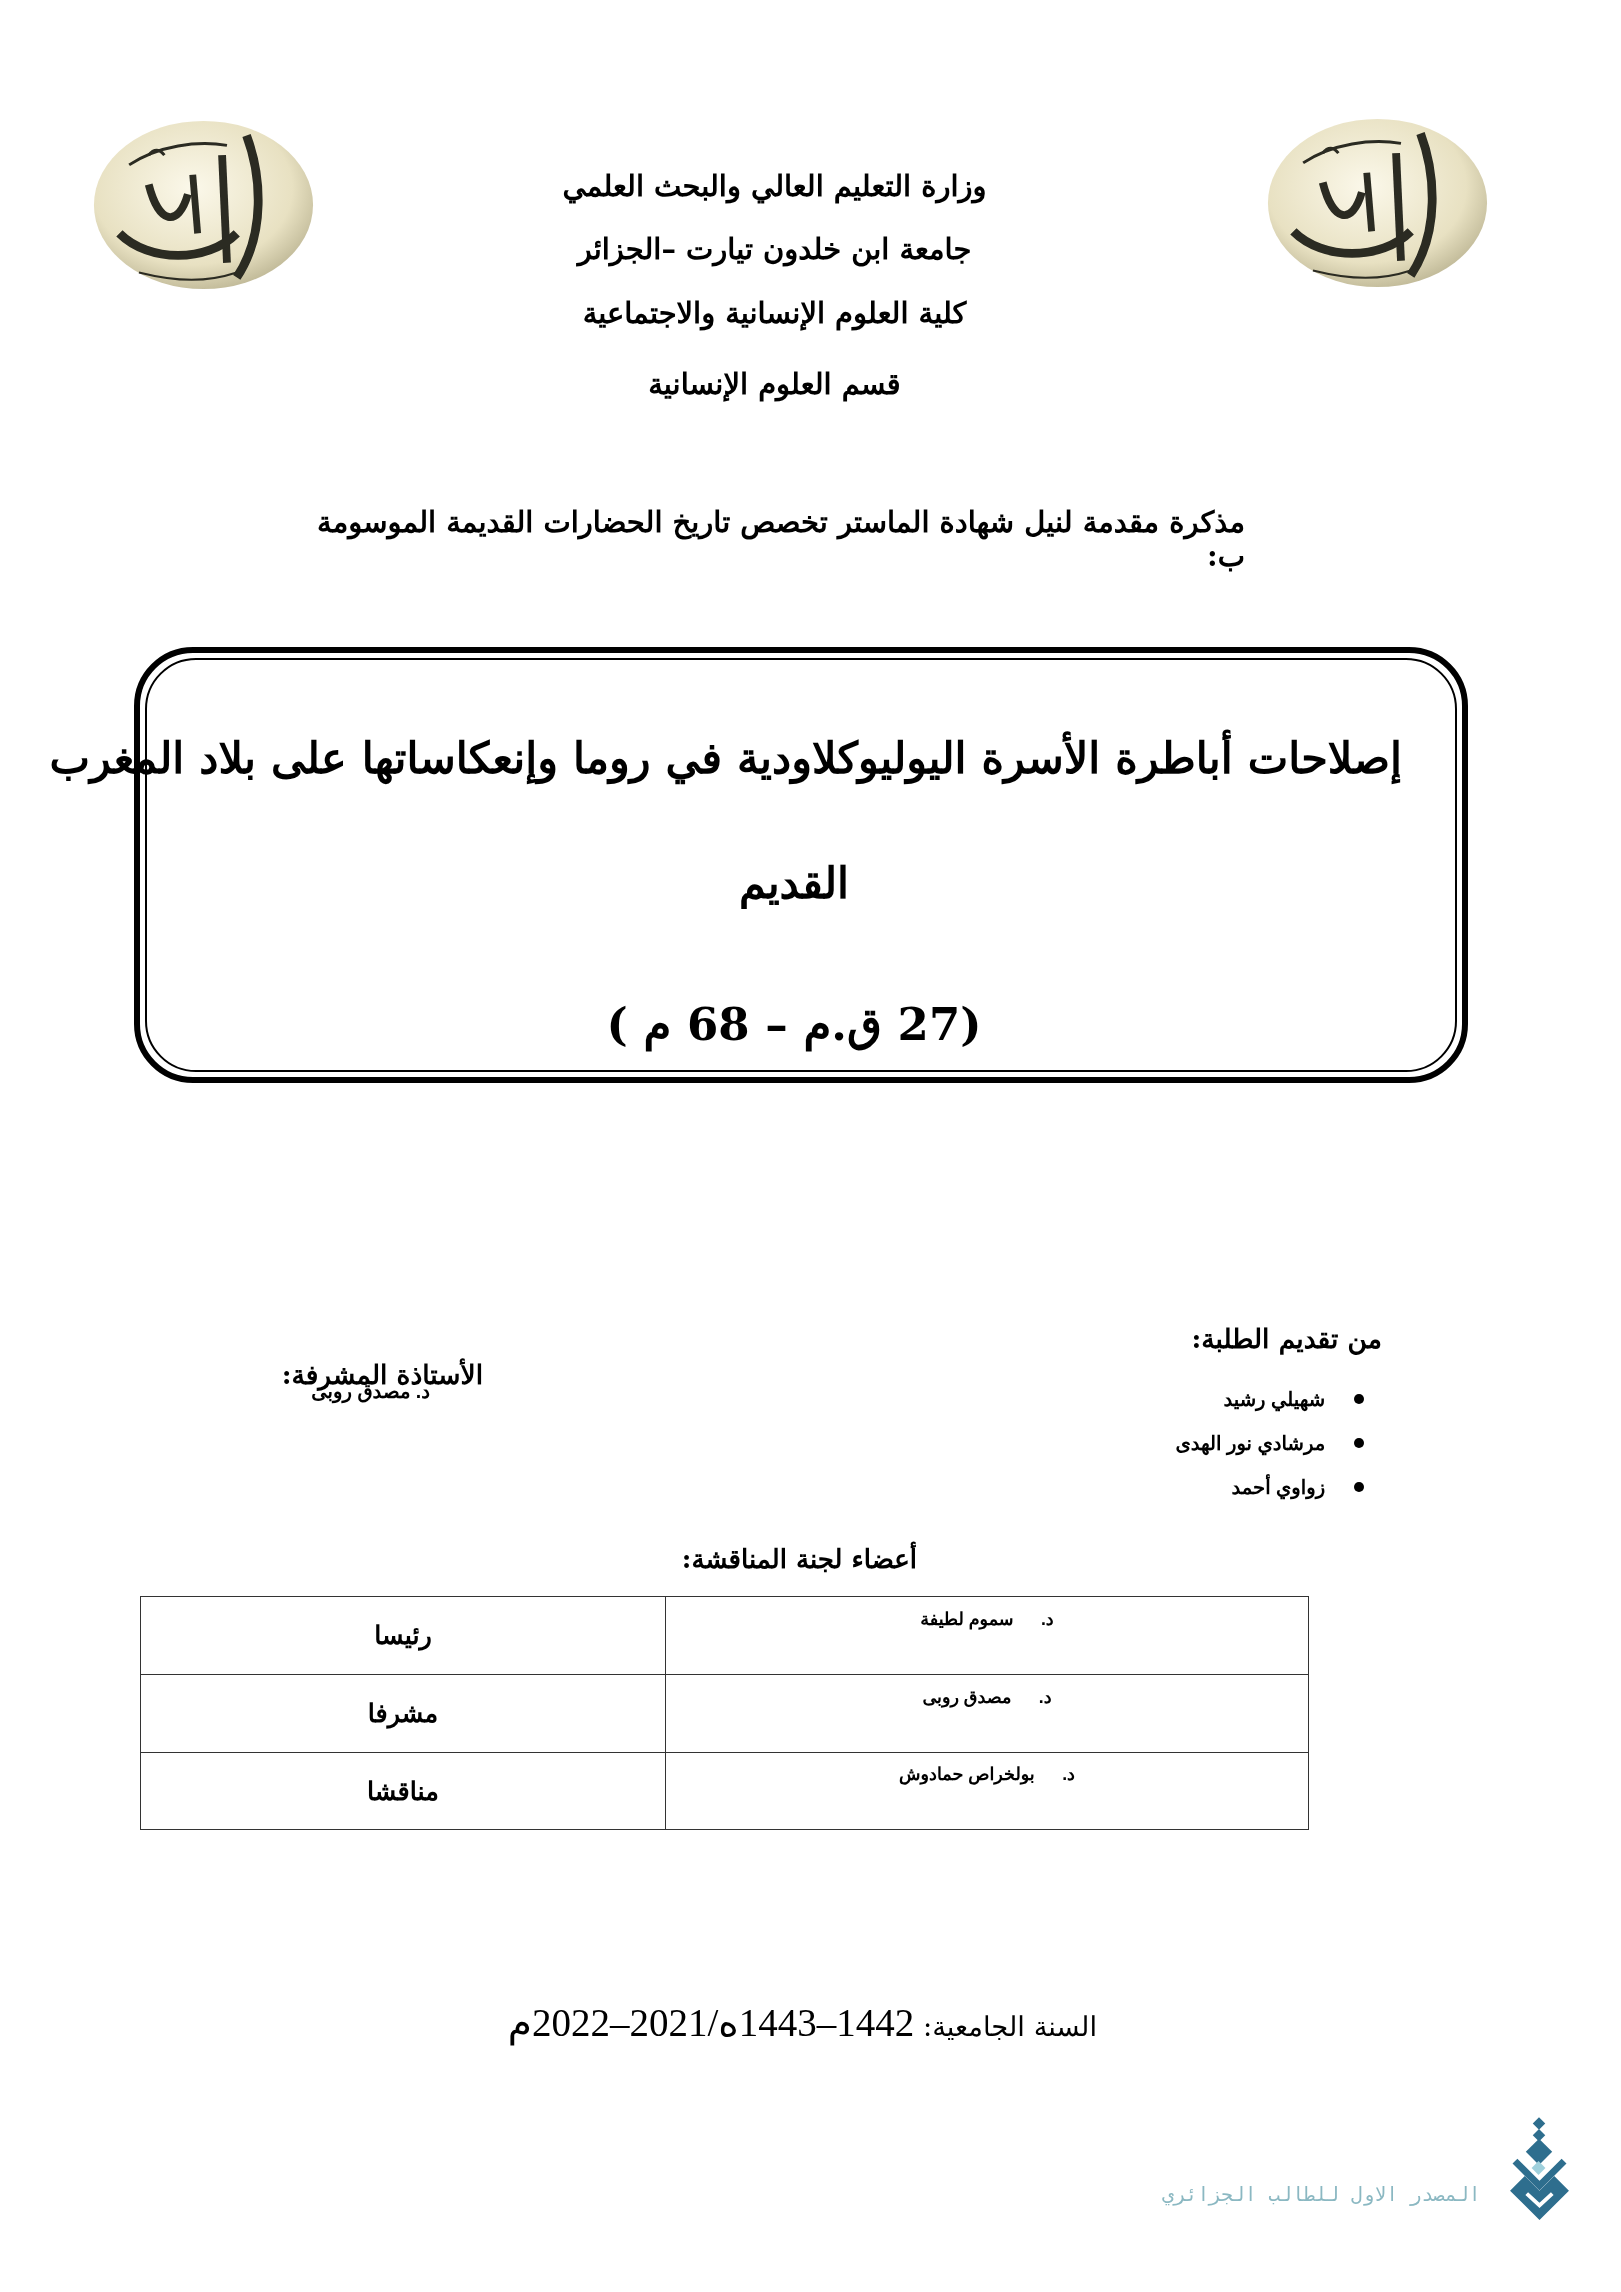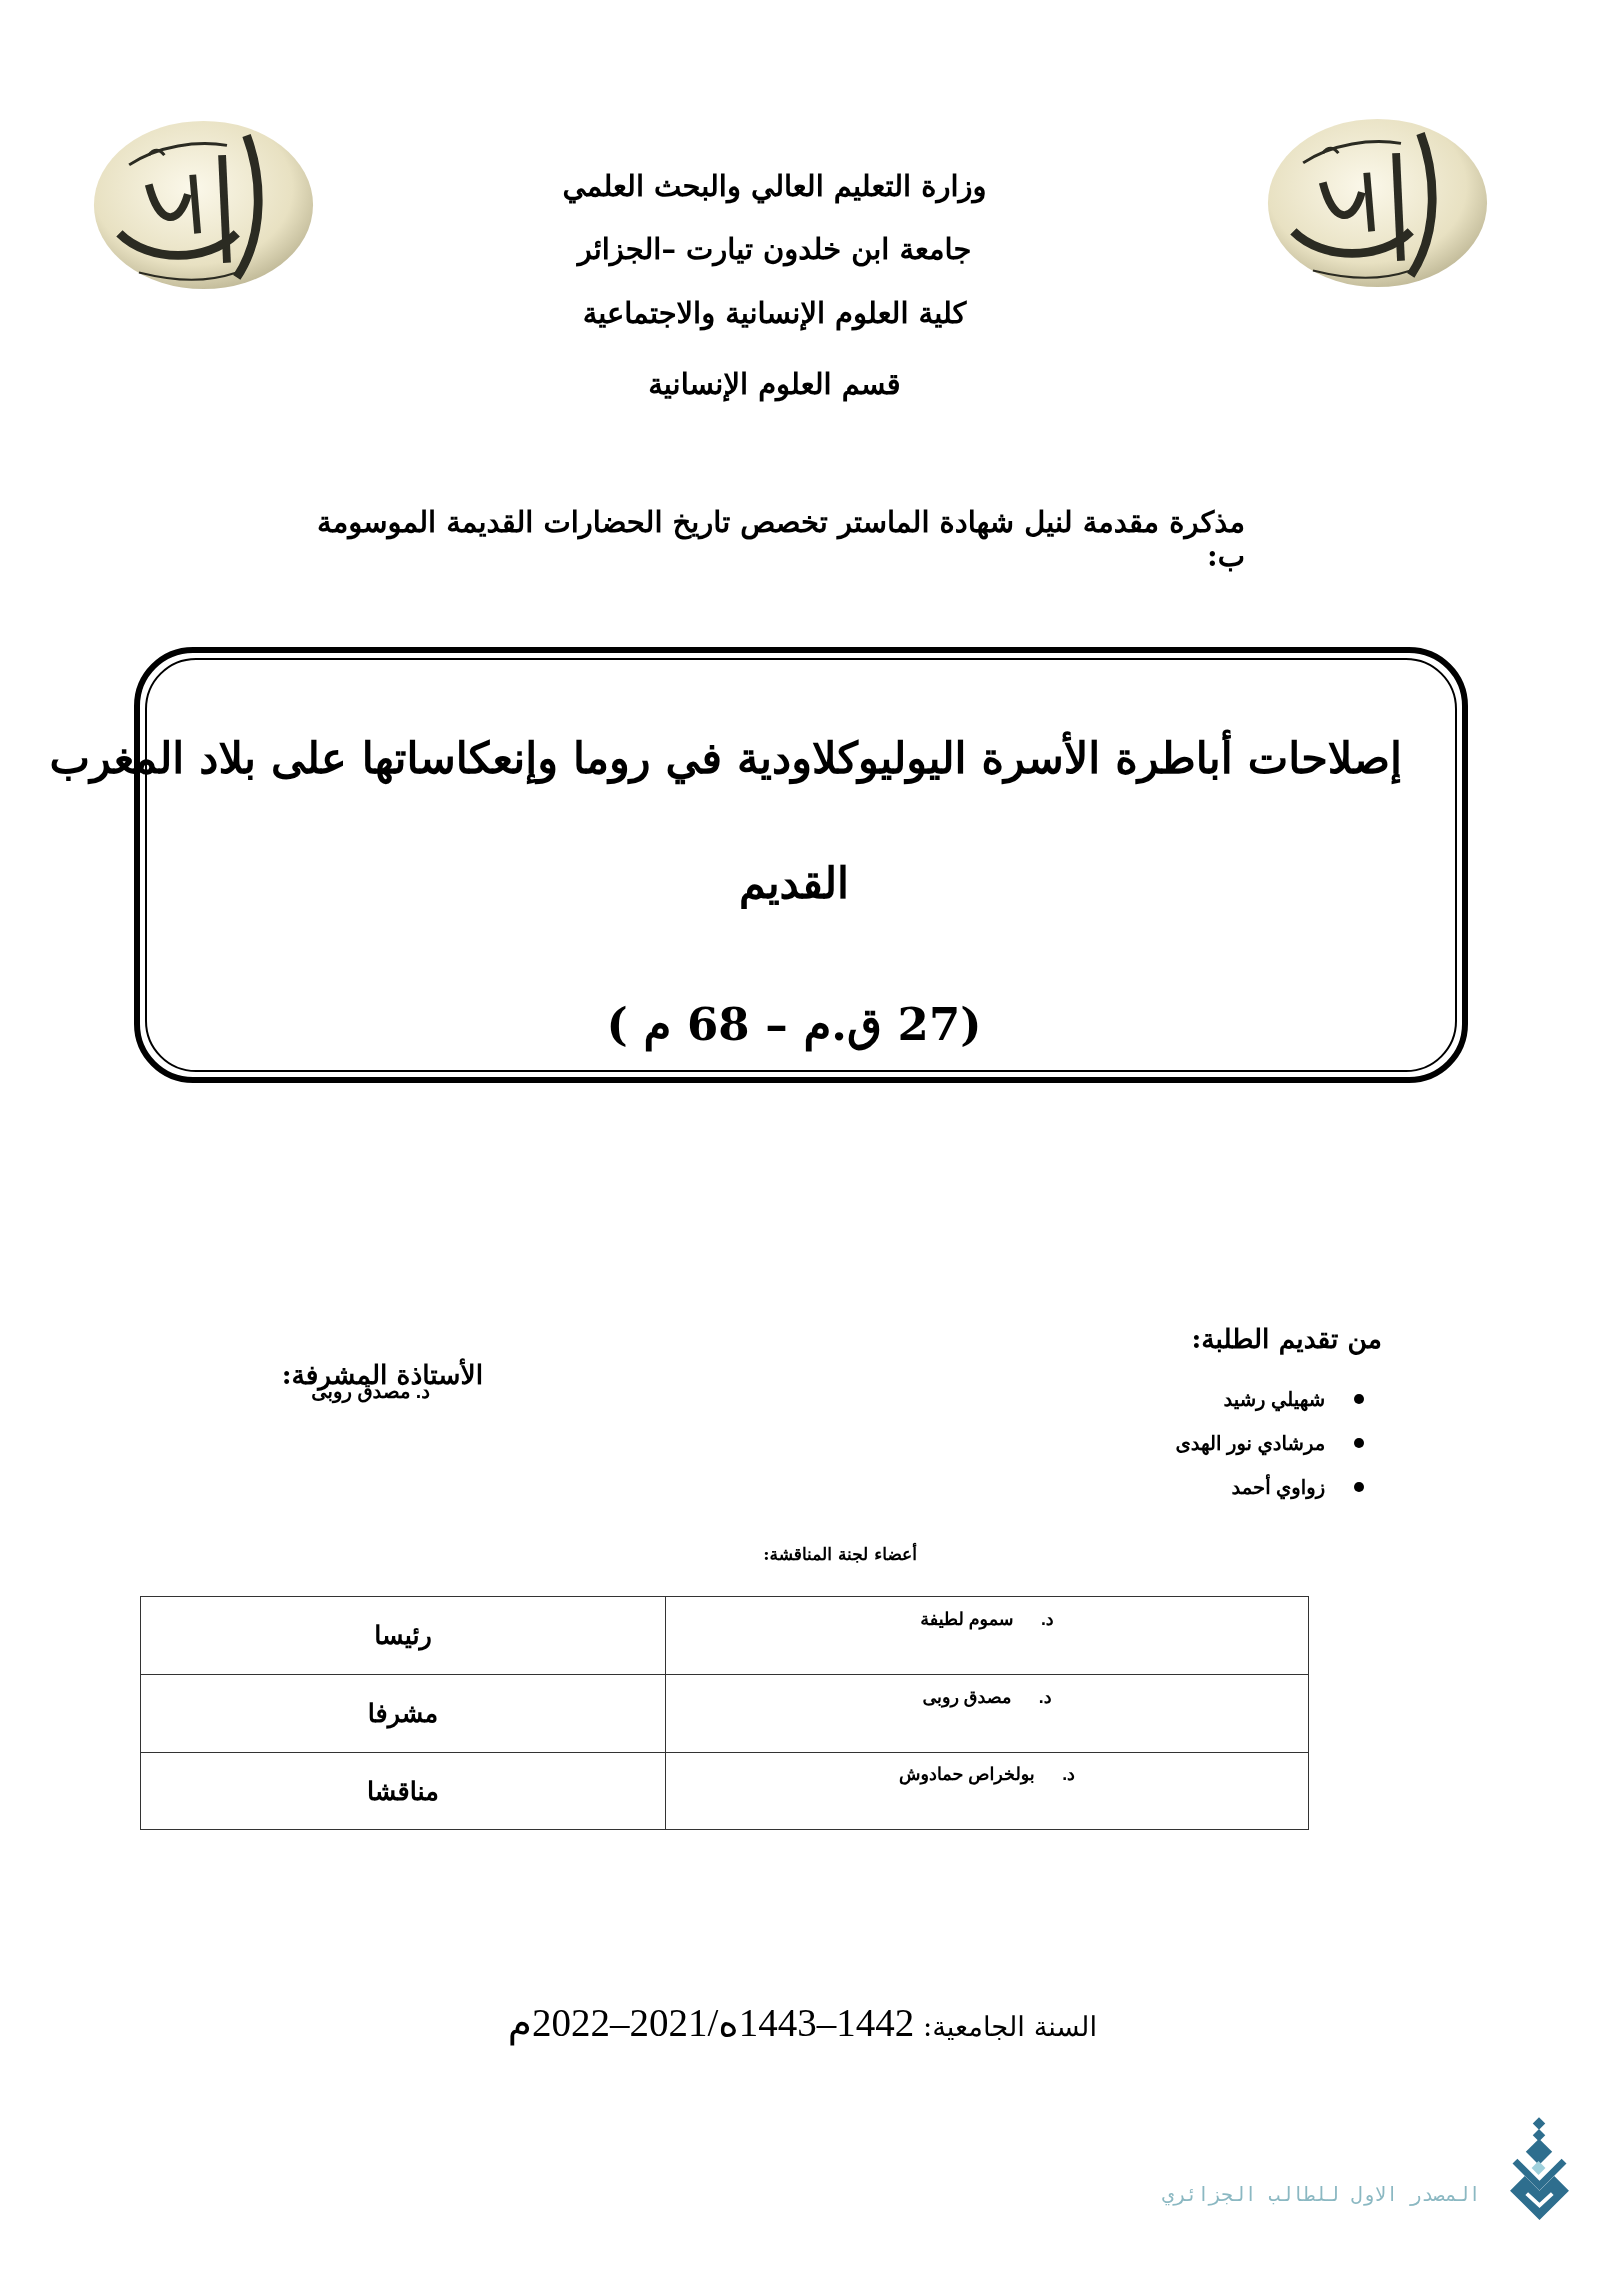--- a/index.html
+++ b/index.html
@@ -40,21 +40,21 @@
   #supervisor-head { right: 1138px; top: 1323px; margin-top: 36px; }
   .students { position: absolute; right: 257px; top: 1377px; direction: rtl;
               font-family: "Liberation Sans", sans-serif; font-weight: bold; font-size: 19.6px; }
   .student { height: 44px; display: flex; align-items: center; margin-left: 11px; }
   .bullet { display: inline-block; width: 9.8px; height: 9.8px; border-radius: 50%; background: #000;
             margin-left: 29px; }
   #supervisor-name { position: absolute; right: 1191px; top: 1380px; direction: rtl;
                      font-family: "Liberation Sans", sans-serif; font-weight: bold; font-size: 19.6px; }
 
   #committee-head { position: absolute; right: 704px; top: 1544px; direction: rtl;
-                    font-weight: bold; font-size: 17px; }
+                    font-weight: bold; font-size: 26px; }
 
   
   .committee { position: absolute; left: 140px; top: 1596px; width: 1169px; border-collapse: collapse;
                direction: rtl; }
   .committee td { border: 1.5px solid #333; height: 65px; vertical-align: top; padding: 0; }
   .committee td.name { width: 642px; text-align: center; font-family: "Liberation Sans", sans-serif;
                        font-weight: bold; font-size: 17.6px; padding-top: 11.8px; }
   .committee td.role { text-align: center; font-weight: bold; font-size: 25.5px; vertical-align: middle; }
   .name .prefix { margin-left: 27.4px; }
 

